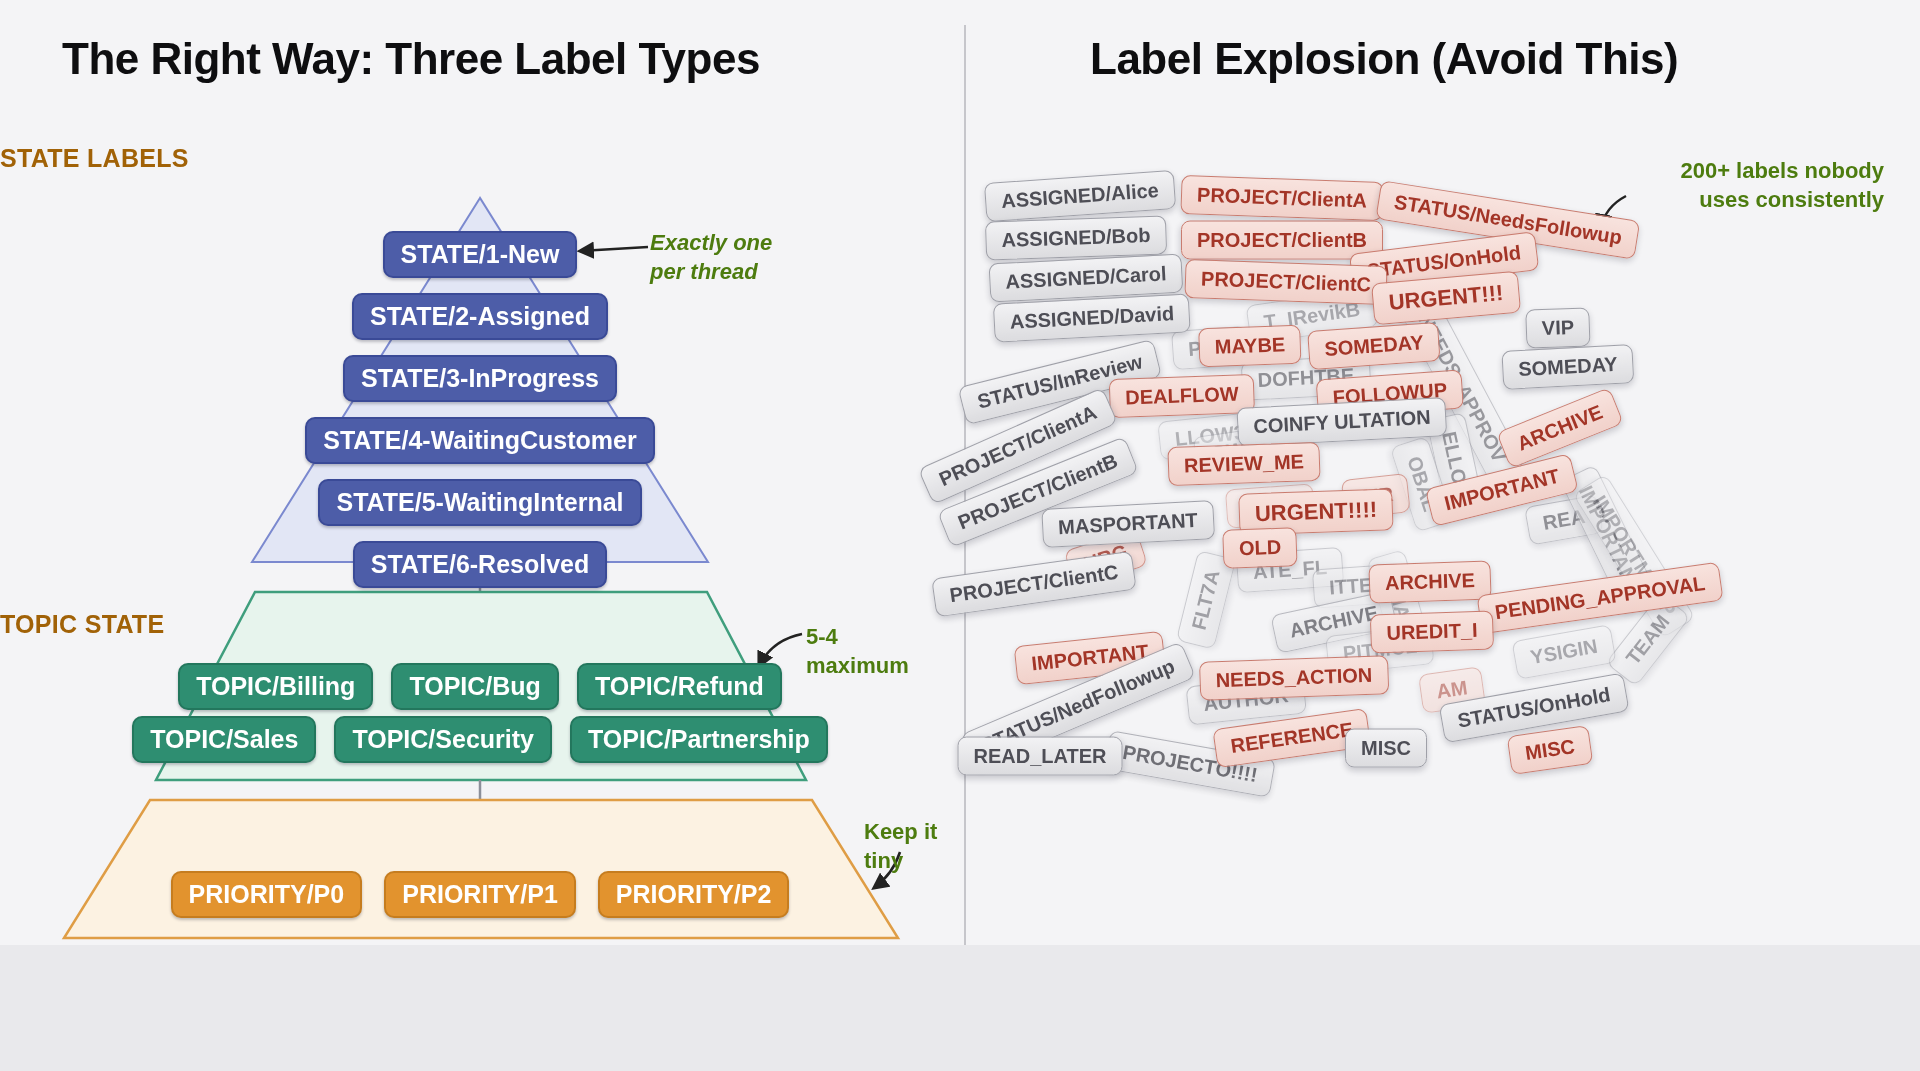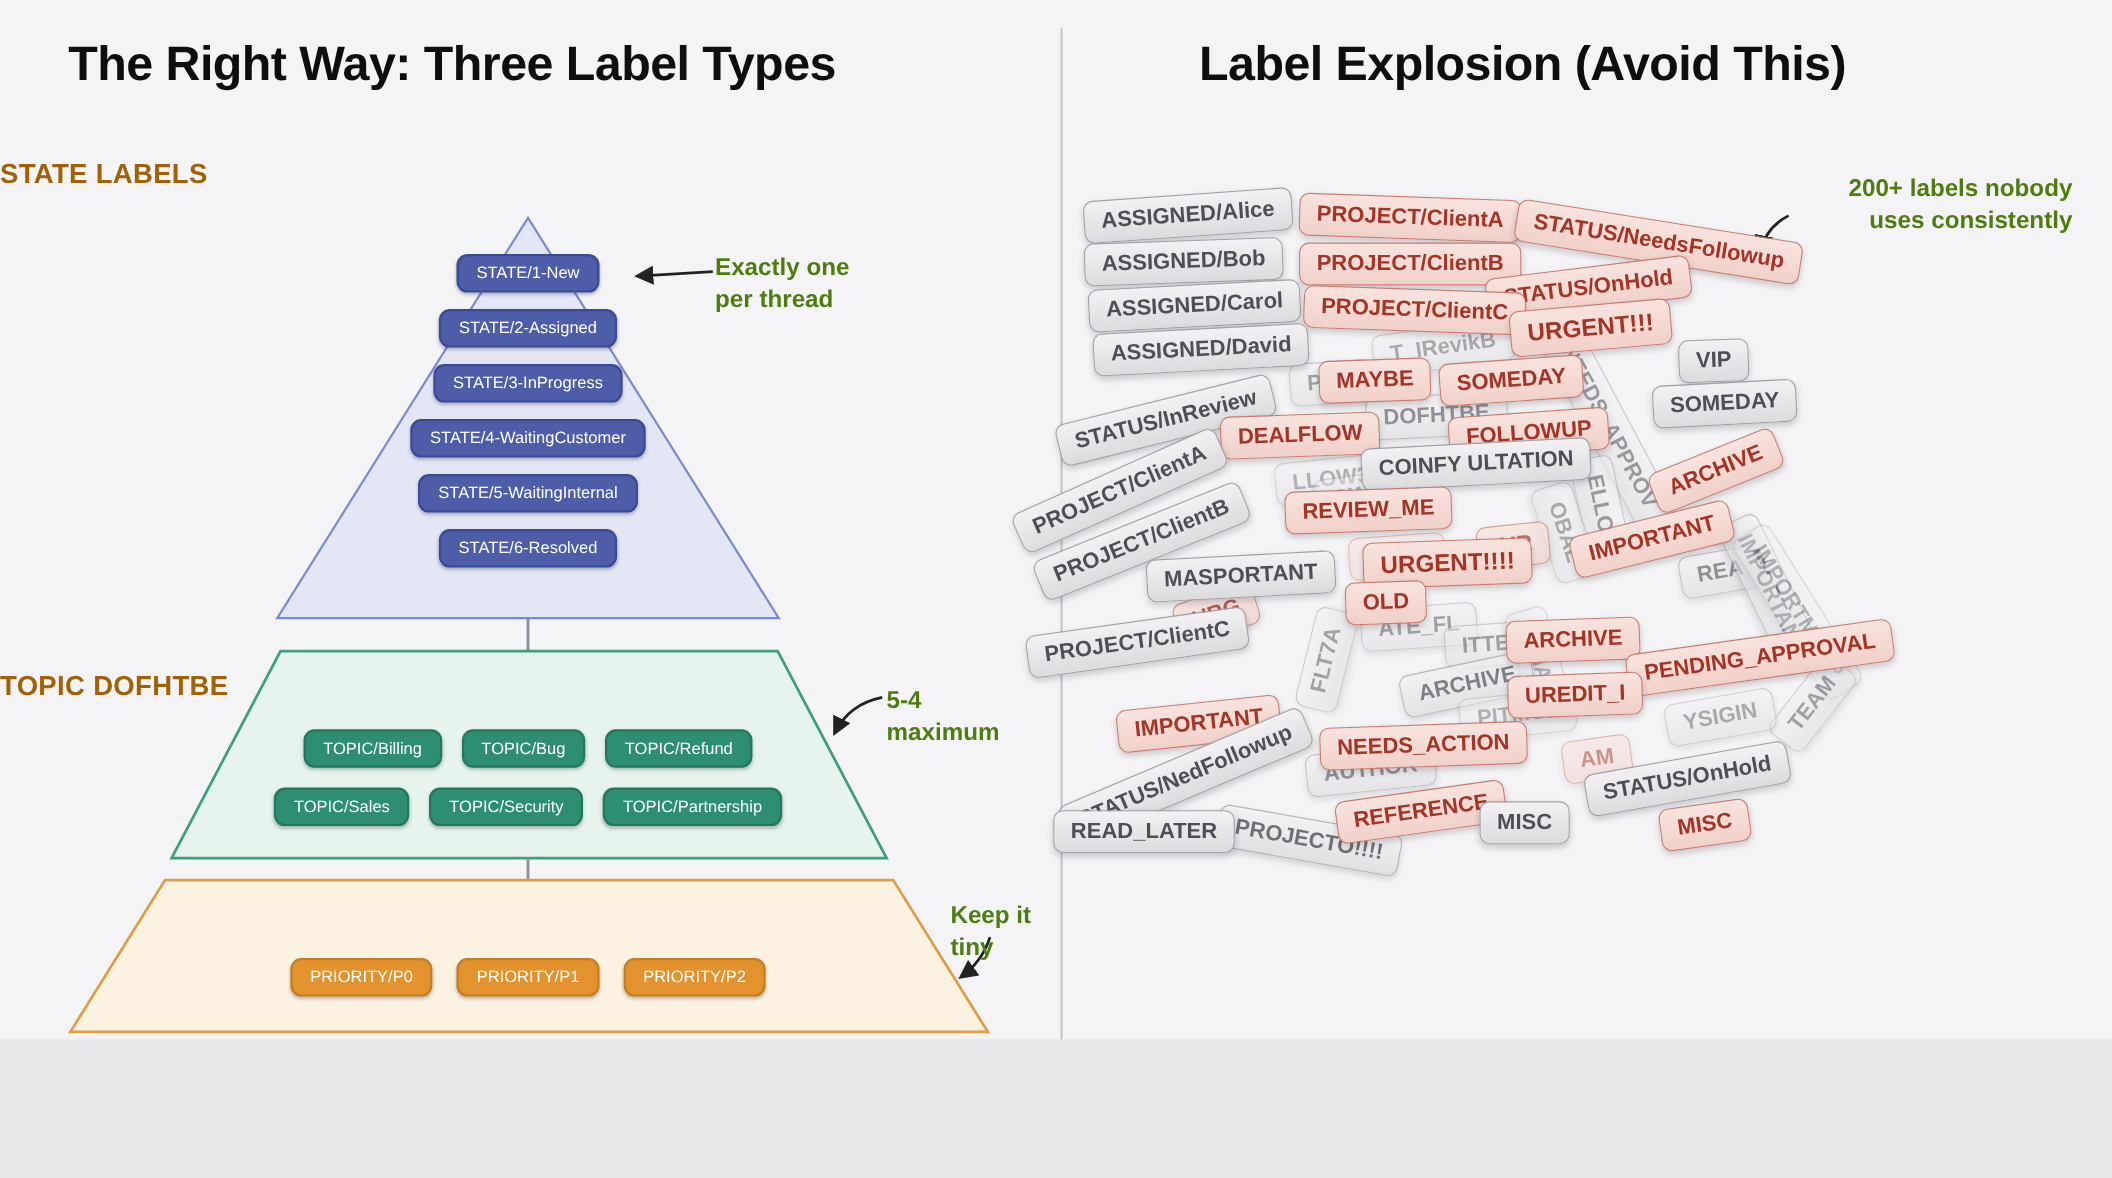--- a/index.html
+++ b/index.html
@@ -10,32 +10,32 @@
   .title{position:absolute;margin:0;font-size:44px;font-weight:800;color:#0e0e10;letter-spacing:-0.5px;}
   .left-title{left:62px;top:34px;}
   .right-title{left:1090px;top:34px;}
 
   .heading{position:absolute;left:0;width:960px;text-align:left;font-size:25px;font-weight:800;color:#a16207;letter-spacing:.3px;}
   .state-heading{top:144px;}
   .topic-heading{top:610px;}
   .priority-heading{top:820px;}
 
   .state-stack{position:absolute;left:0;top:231px;width:960px;display:flex;flex-direction:column;align-items:center;gap:15px;}
-  .pill{display:inline-block;border-radius:10px;padding:7px 16px;font-size:15px;font-weight:400;color:#fff;
+  .pill{display:inline-block;border-radius:10px;padding:7px 16px;font-size:25px;font-weight:700;color:#fff;
         white-space:nowrap;box-shadow:0 2px 3px rgba(20,20,40,.25);}
   .state-pill{background:#4d5da8;border:2px solid #3a4a97;}
   .topic-pill{background:#2e8e71;border:2px solid #23775d;}
   .priority-pill{background:#e2932e;border:2px solid #c67d1f;}
   .pill-row{position:absolute;left:0;width:960px;display:flex;justify-content:center;gap:18px;}
   .topic-row1{top:663px;}
   .topic-row2{top:716px;}
   .priority-row{top:871px;gap:22px;}
 
   .annotation{position:absolute;font-size:22px;font-weight:600;color:#4d7c0f;line-height:1.32;}
-  .exactly-one{left:650px;top:228px;}
+  .exactly-one{left:650px;top:228px;font-style:italic;}
   .five-fifteen{left:806px;top:622px;}
   .keep-tiny{left:864px;top:817px;}
   .chaos-note{left:1636px;top:156px;width:248px;text-align:right;}
 
   .footer-note{position:absolute;left:0;top:980px;width:820px;text-align:center;
                font-size:42px;font-weight:800;color:#0e0e10;}
 
   .chaos{position:absolute;left:960px;top:0;width:960px;height:1071px;}
   .chaos-label{position:absolute;white-space:nowrap;font-size:20px;font-weight:700;
                padding:7px 15px;border-radius:9px;box-shadow:0 3px 6px rgba(30,30,50,.2);z-index:2;}
@@ -75,21 +75,21 @@
       <span class="pill state-pill">STATE/3-InProgress</span>
       <span class="pill state-pill">STATE/4-WaitingCustomer</span>
       <span class="pill state-pill">STATE/5-WaitingInternal</span>
       <span class="pill state-pill">STATE/6-Resolved</span>
     </div>
   <div class="annotation exactly-one">
     <div>Exactly one</div>
     <div>per thread</div>
   </div>
 
-  <div class="heading topic-heading">TOPIC DOFHTBE</div>
+  <div class="heading topic-heading">TOPIC STATE</div>
   <div class="pill-row topic-row1">
       <span class="pill topic-pill">TOPIC/Billing</span>
       <span class="pill topic-pill">TOPIC/Bug</span>
       <span class="pill topic-pill">TOPIC/Refund</span>
     </div>
   <div class="pill-row topic-row2">
       <span class="pill topic-pill">TOPIC/Sales</span>
       <span class="pill topic-pill">TOPIC/Security</span>
       <span class="pill topic-pill">TOPIC/Partnership</span>
     </div>

